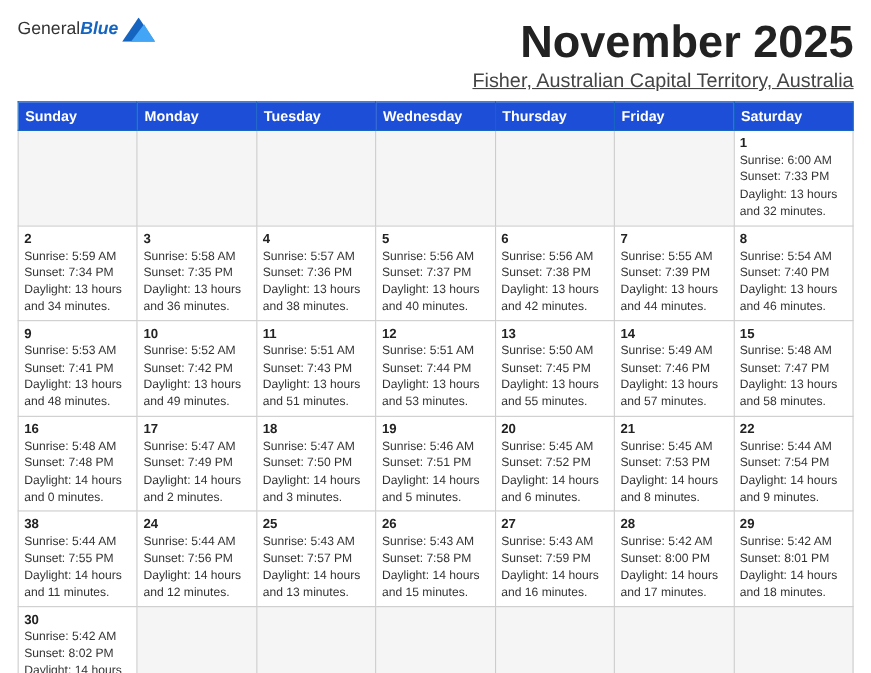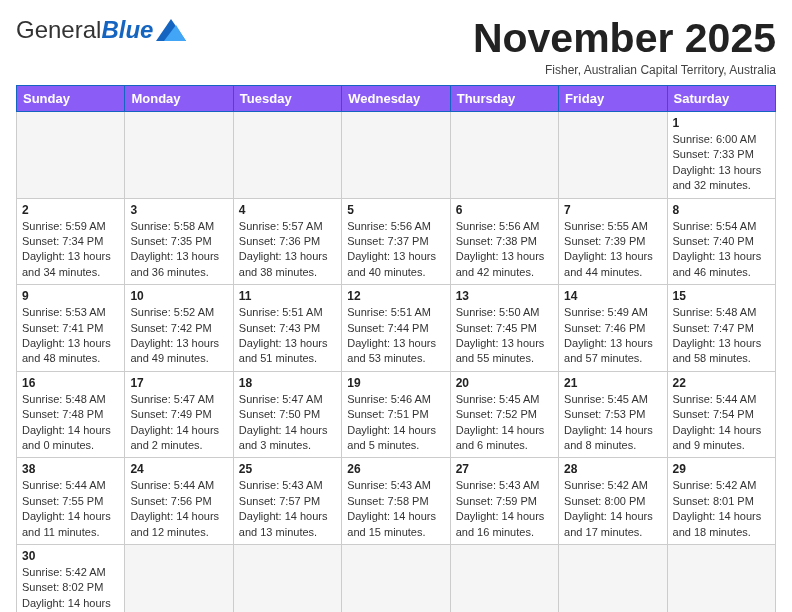--- a/index.html
+++ b/index.html
@@ -17,51 +17,52 @@
       margin-bottom: 8px;
     }
     .logo {
       display: flex;
       flex-direction: column;
       align-items: flex-start;
     }
     .logo-text {
       display: flex;
       align-items: center;
-      font-size: 24px;
+      font-size: 16px;
       font-weight: normal;
     }
     .logo-general { color: #333; font-weight: normal; }
     .logo-blue { color: #1565c0; font-weight: bold; font-style: italic; }
     .logo-icon {
       width: 30px;
       height: 22px;
       margin-left: 3px;
     }
     .title-area {
       text-align: right;
     }
     .month-title {
       font-size: 41px;
       font-weight: bold;
       color: #222;
       line-height: 1.1;
     }
     .location {
-      font-size: 12px;
+      font-size: 18px;
       color: #444;
       margin-top: 2px;
+      text-decoration: underline;
     }
     .calendar {
       width: 100%;
       border-collapse: collapse;
       margin-top: 6px;
     }
     .calendar th {
-      background-color: #8b5cf6;
+      background-color: #1d4ed8;
       color: #fff;
       font-size: 13px;
       font-weight: bold;
       padding: 5px 6px;
       text-align: left;
       border: 1px solid #1565c0;
     }
     .calendar td {
       vertical-align: top;
       border: 1px solid #ccc;

